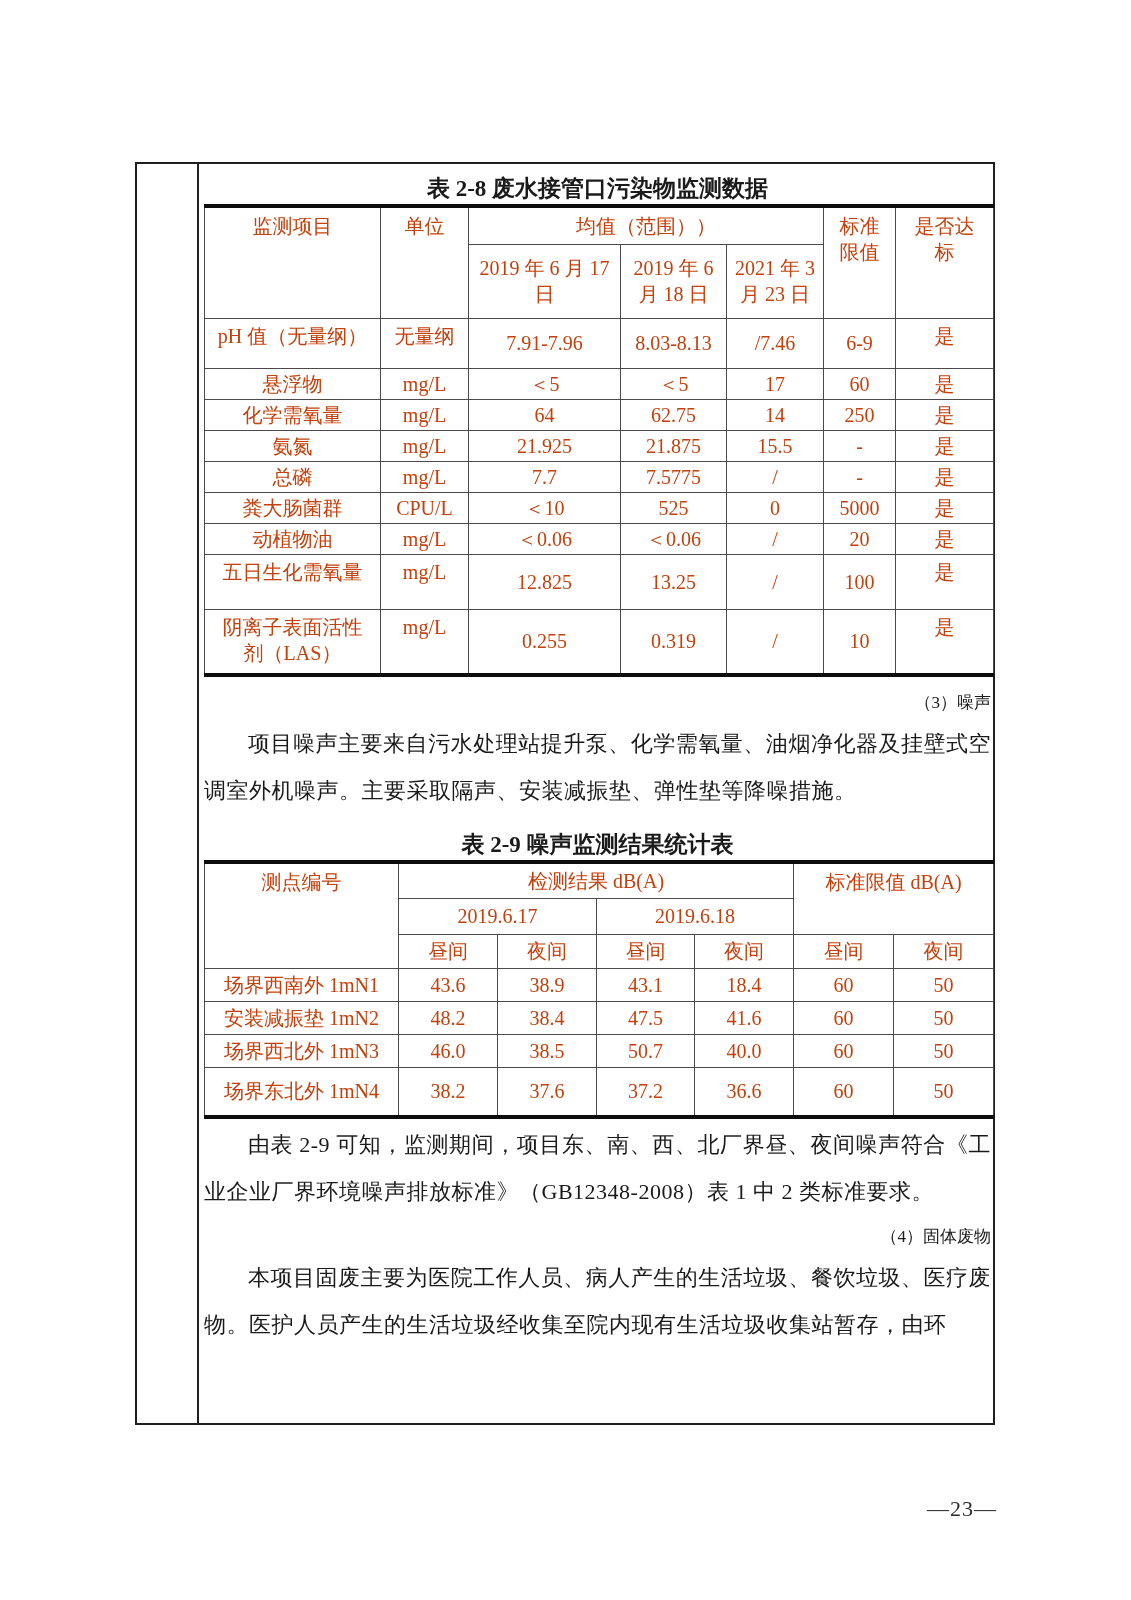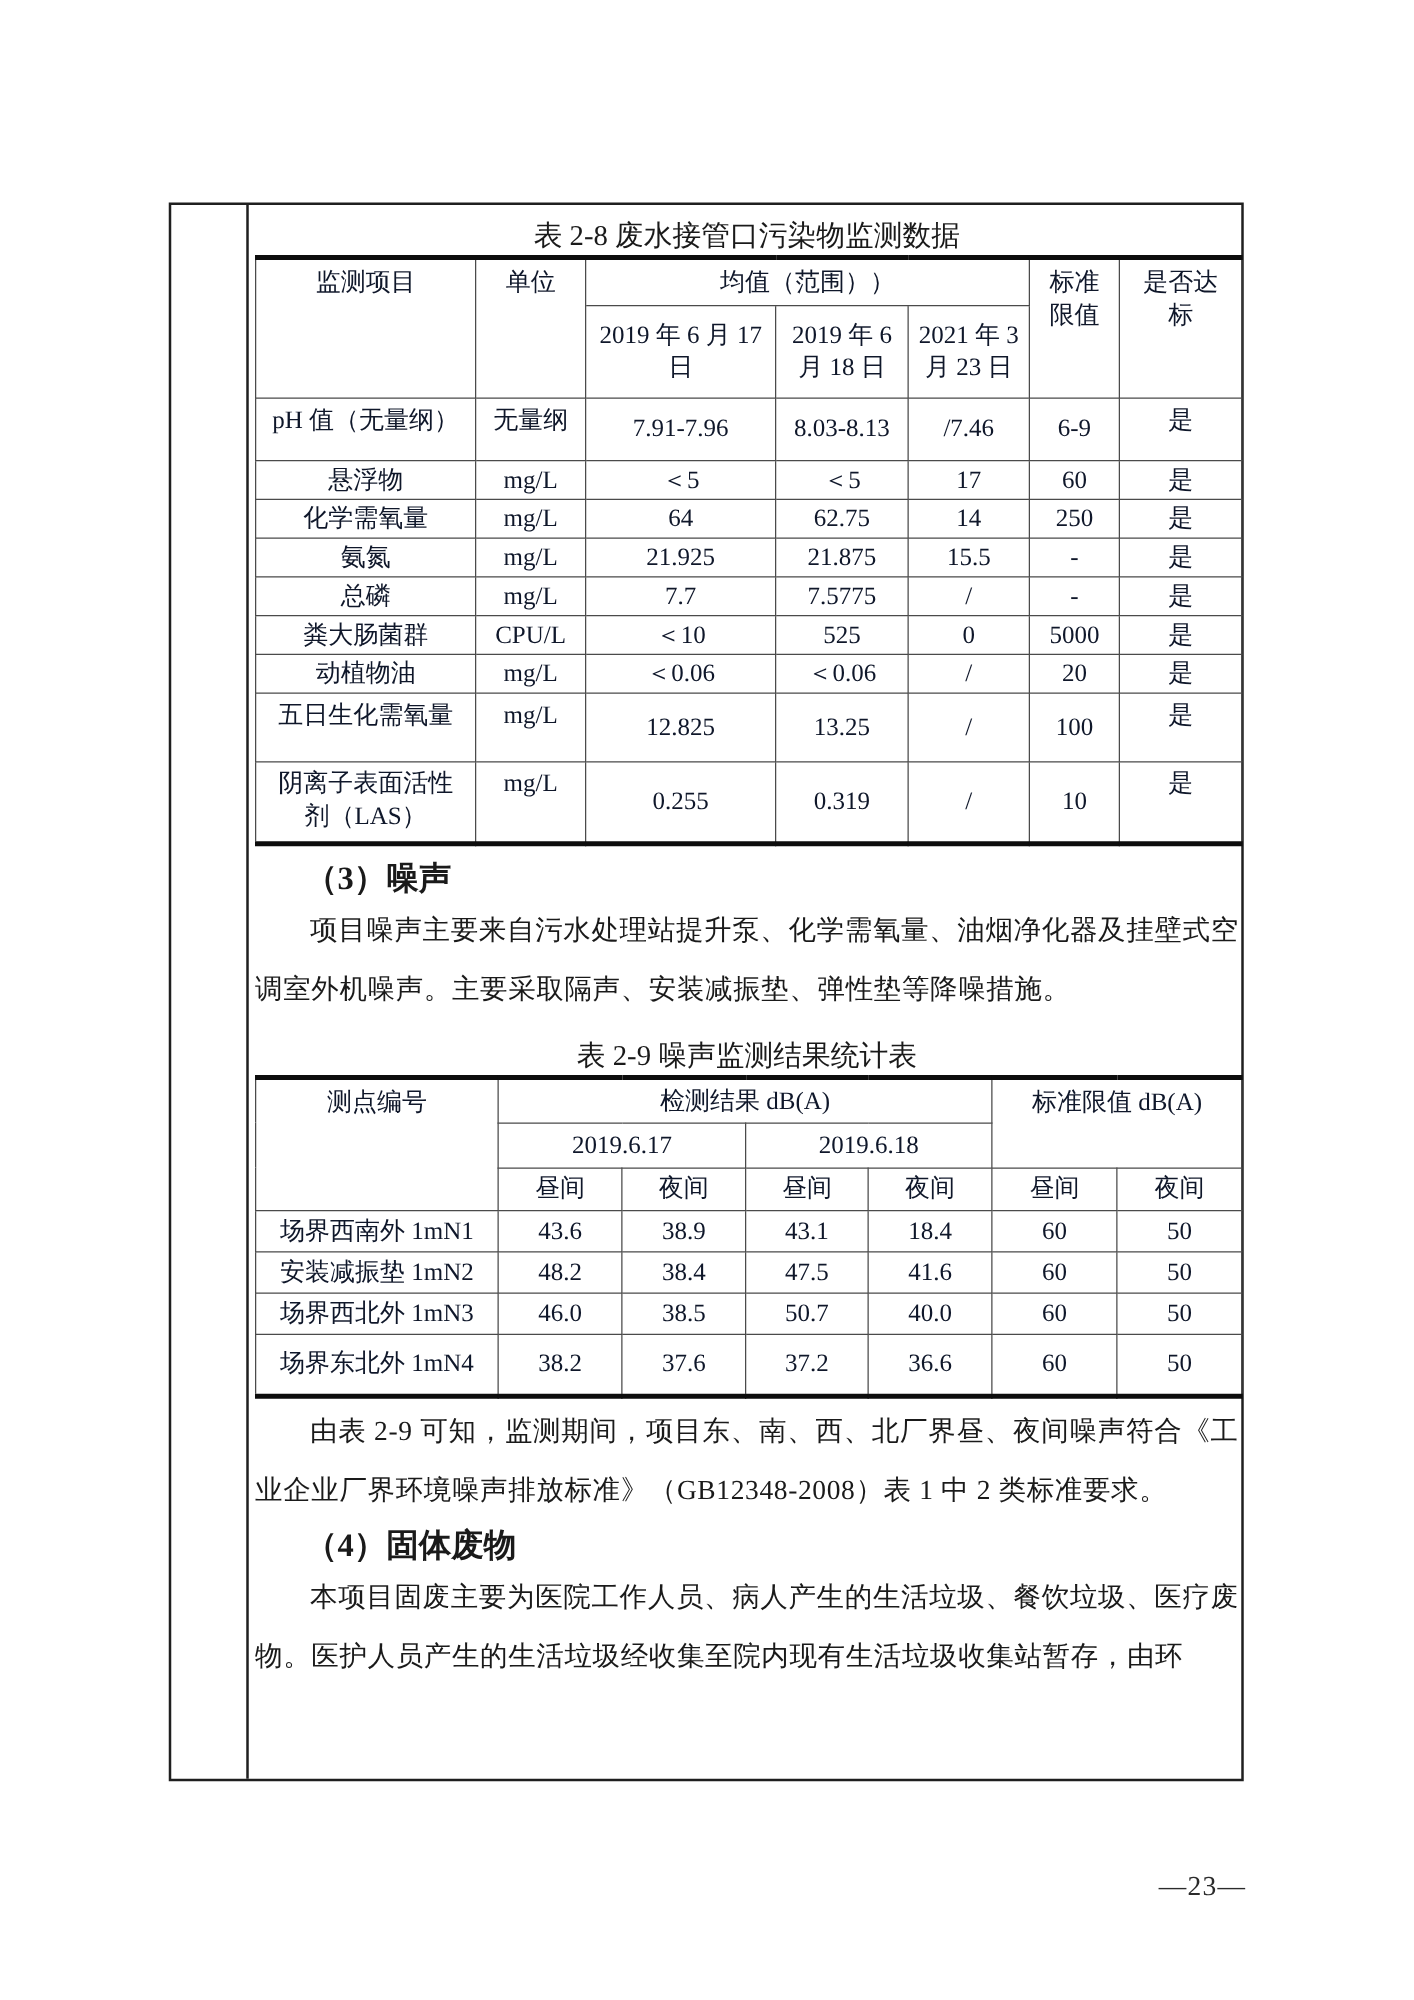--- a/index.html
+++ b/index.html
@@ -27,55 +27,56 @@
     width: 62px;
     border-right: 2px solid #1f1f1f;
   }
   .content {
     position: absolute;
     left: 64px; top: 0; right: 0; bottom: 0;
     padding: 0 2px 0 3px;
   }
   .table-title {
     font-size: 23px;
-    font-weight: normal;
+    font-weight: bold;
     text-align: center;
     line-height: 30px;
   }
   .title1 { margin-top: 10px; }
   .title2 { margin-top: 16px; }
   table {
     border-collapse: collapse;
     table-layout: fixed;
     width: 789px;
     font-size: 20px;
-    color: #0f172a;
+    color: #c2410c;
   }
   table.three-line {
     border-top: 4px solid #0d0d0d;
     border-bottom: 4px solid #0d0d0d;
   }
   th, td {
     border: 1px solid #4a4a4a;
     font-weight: normal;
     text-align: center;
     vertical-align: middle;
     padding: 2px 4px;
     white-space: pre-line;
     line-height: 26px;
   }
   th.vtop, td.vtop { vertical-align: top; padding-top: 5px; }
   tr.tall > td:first-child,
   tr.tall > td:nth-child(2),
   tr.tall > td:last-child { vertical-align: top; padding-top: 4px; }
   .heading {
-    font-weight: bold;
-    font-size: 26px;
+    font-weight: normal;
+    font-size: 17px;
     line-height: 34px;
     padding-left: 40px;
+    text-align: right;
   }
   .h3 { margin-top: 9px; }
   .h4 { margin-top: 5px; }
   .para {
     font-size: 22px;
     line-height: 47px;
     text-align: justify;
     text-indent: 2em;
     letter-spacing: 0.5px;
   }

